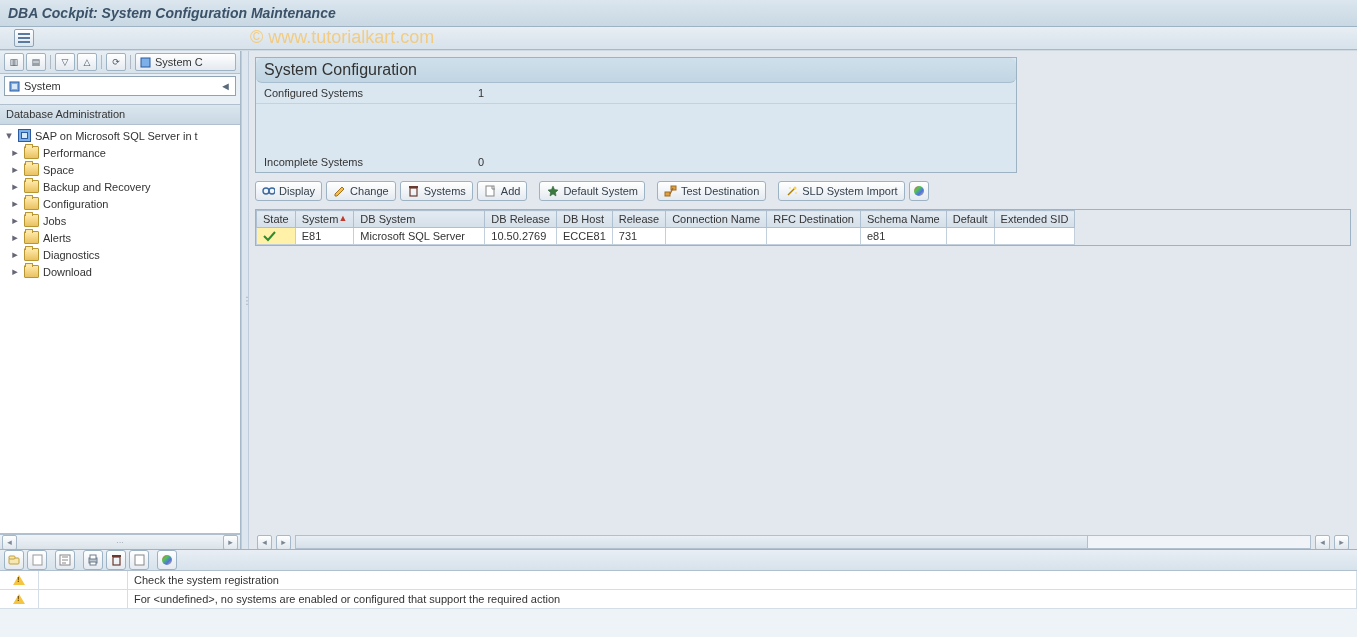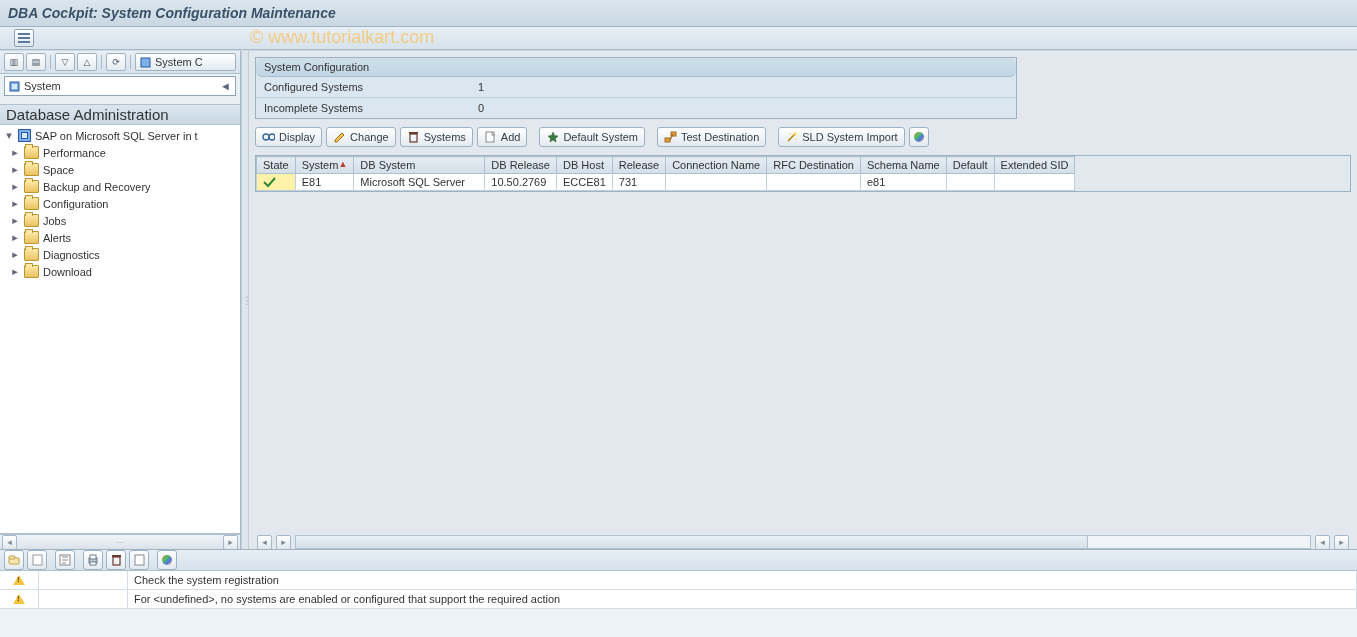--- a/index.html
+++ b/index.html
@@ -120,21 +120,21 @@
     padding: 0 4px;
     gap:4px;
     font-size: 11px;
   }
   .system-select .arrow { margin-left:auto; color:#5a6a7a; }
   .tree-section-header {
     background: linear-gradient(#dbe6ee,#c9d8e4);
     border-top: 1px solid #b0c0cf;
     border-bottom: 1px solid #b0c0cf;
     padding: 2px 6px;
-    font-size: 15px;
+    font-size: 11px;
     height: 15px;
     line-height: 15px;
   }
   .tree {
     flex: 1 1 auto;
     overflow: hidden;
     background: #ffffff;
     border-bottom: 1px solid #b0c0cf;
     padding: 2px 0;
   }
@@ -197,30 +197,30 @@
   }
   .config-box {
     width: 760px;
     border: 1px solid #9db3c4;
     background: #dae7f0;
   }
   .config-box .hdr {
     background: linear-gradient(#cfe0eb,#c1d5e3);
     border-bottom: 1px solid #a7bed0;
     padding: 3px 8px;
-    font-size: 11px;
+    font-size: 16px;
     border-radius: 6px;
   }
   .config-box .row {
     display:flex; align-items:center;
     border-bottom: 1px solid #c2d3e0;
     height: 20px;
     padding: 0 8px;
   }
-  .config-box .row:last-child { border-bottom:none; }
+  .config-box .row:last-child { border-bottom:none;margin-top:48px; }
   .config-box .row .k { width: 180px; }
   .config-box .row .v { width: 40px; text-align: right; }
 
   
   .action-toolbar {
     display:flex;
     align-items:center;
     gap: 4px;
     padding: 2px 0;
   }

